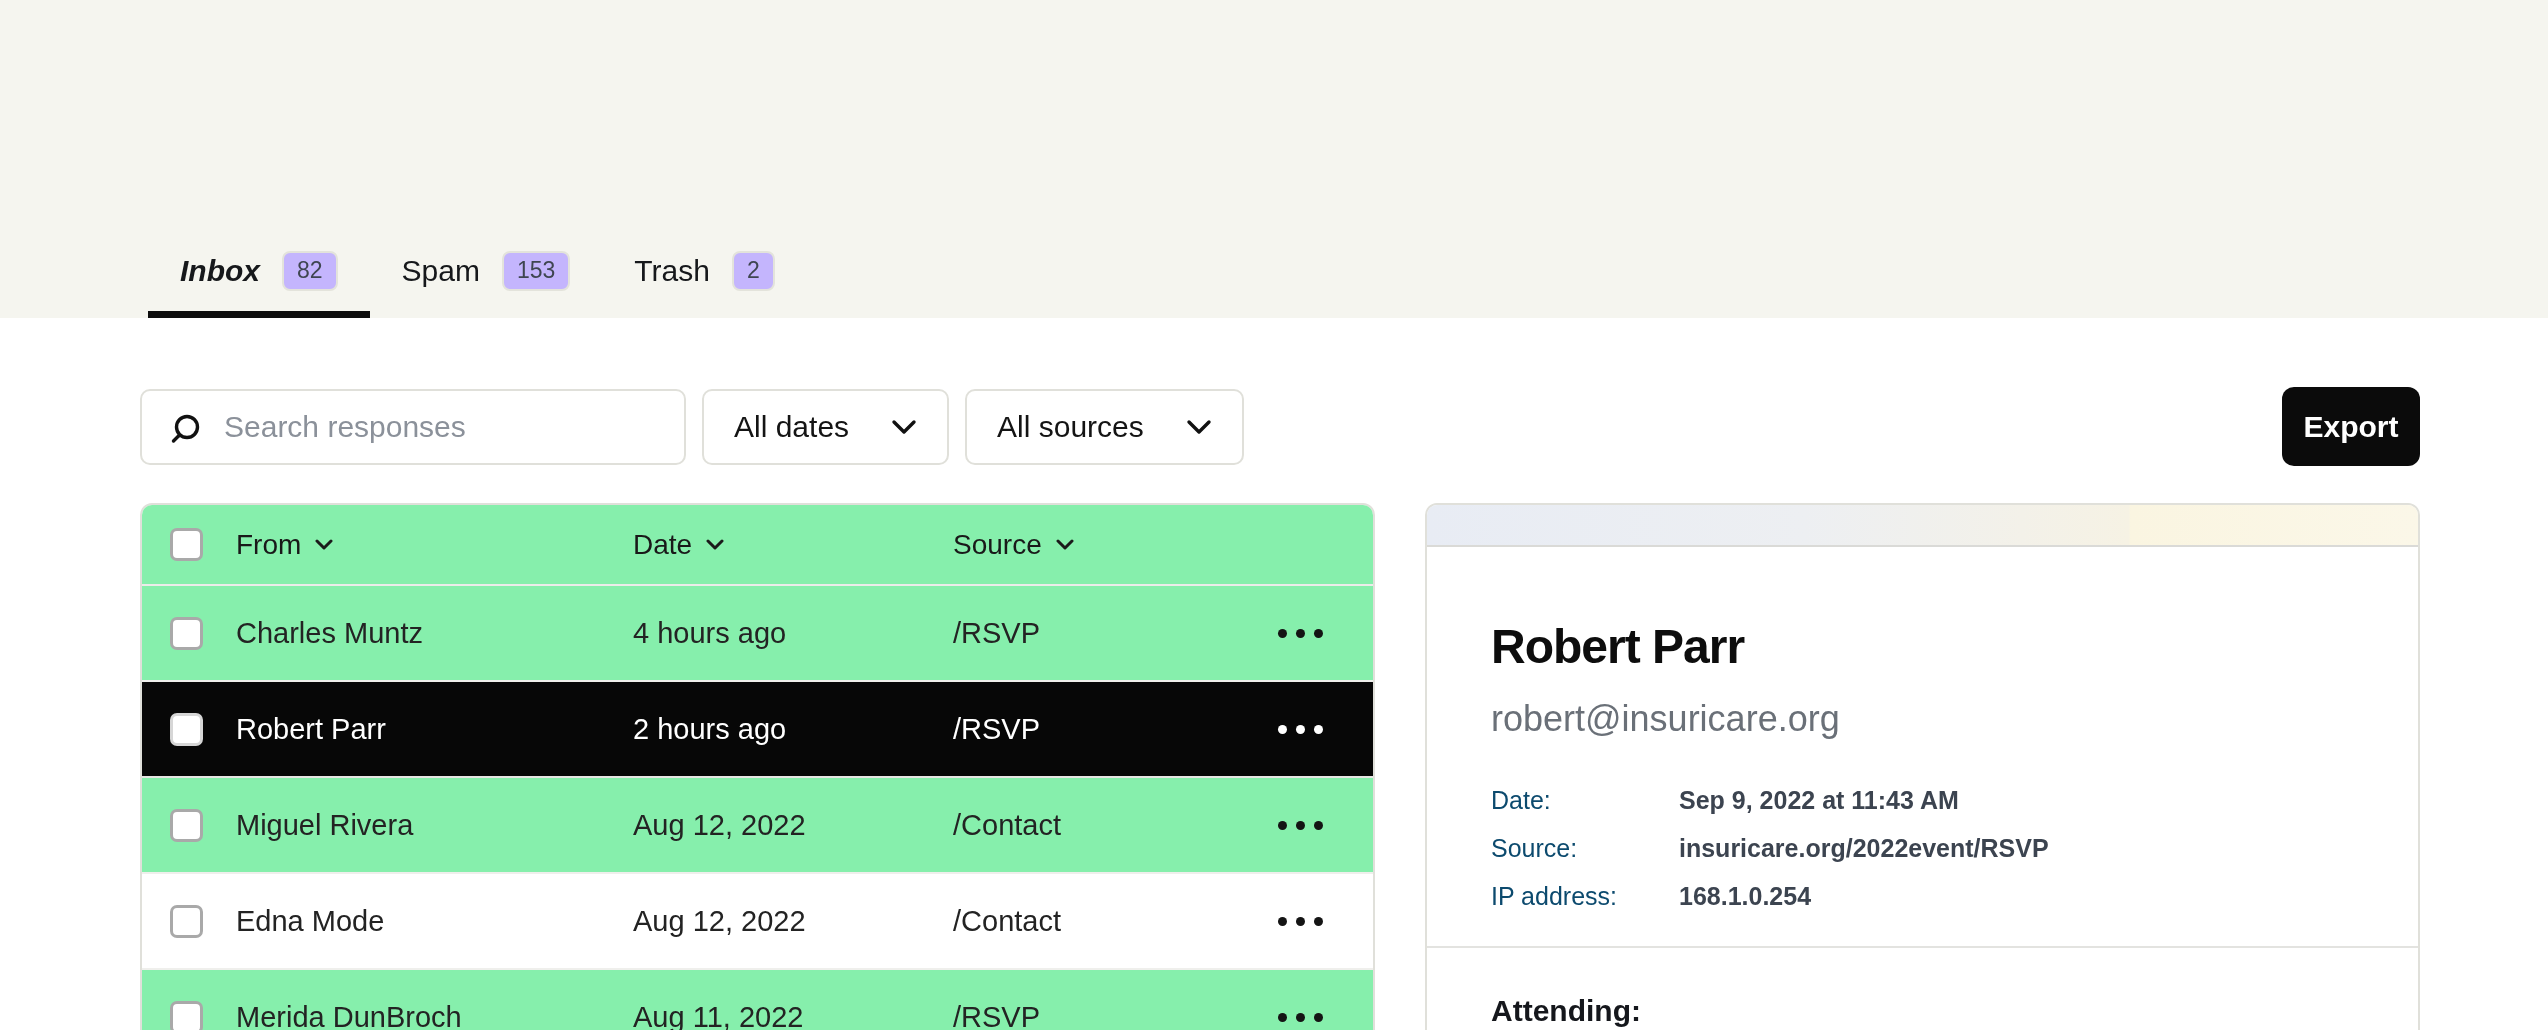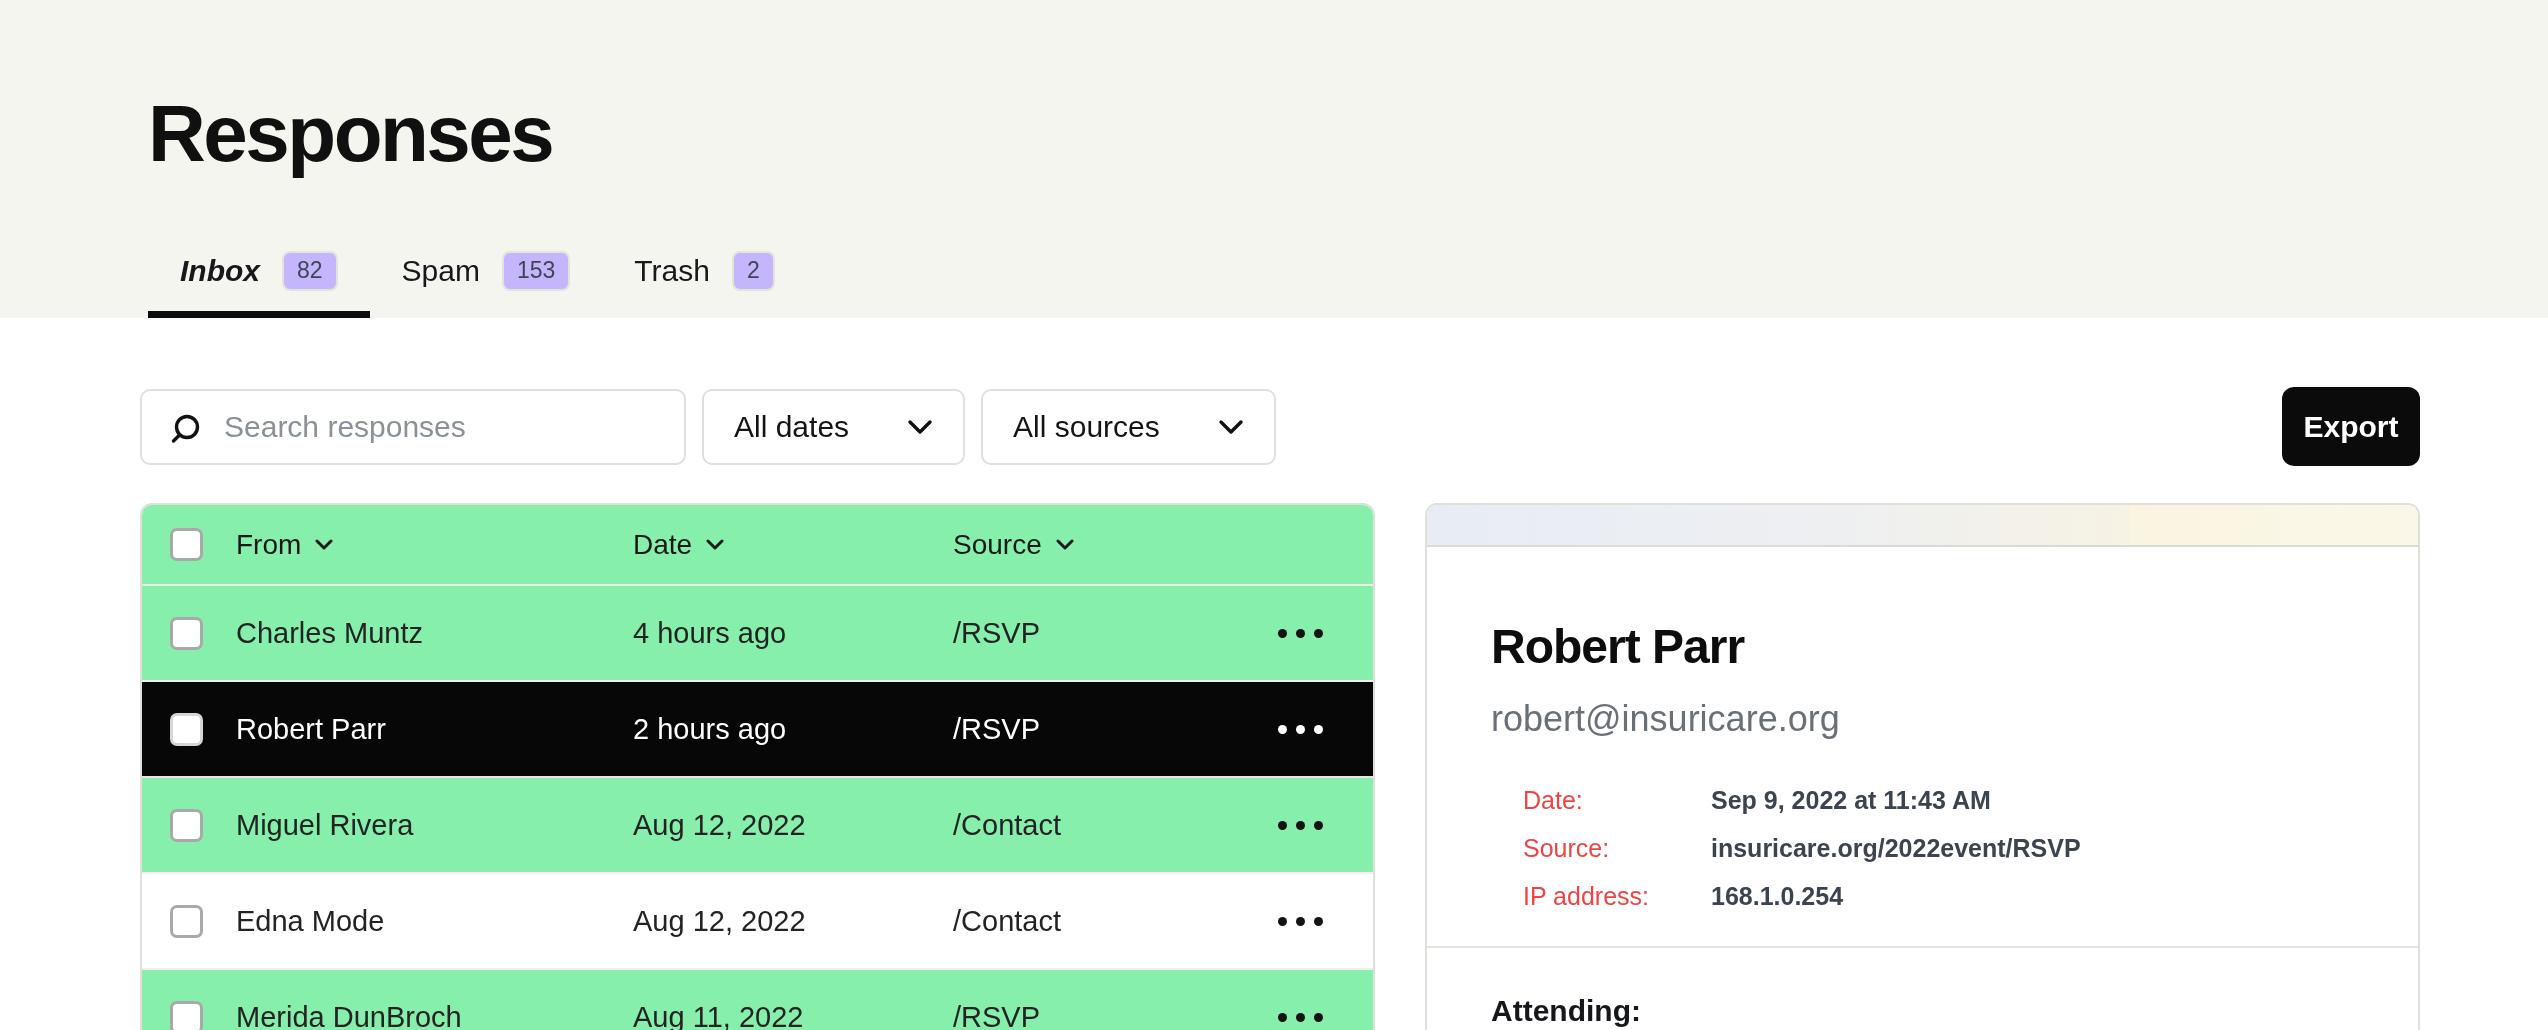--- a/index.html
+++ b/index.html
@@ -34,21 +34,21 @@
     position:relative; width:546px; height:76px;
     background:#fff; border:2px solid #e0e0da; border-radius:10px;
   }
   .search-box svg { position:absolute; left:26px; top:21px; }
   .search-box input {
     width:100%; height:100%; border:0; outline:none; background:transparent;
     font-family:inherit; font-size:30px; color:#1a1a1a; padding:0 20px 0 82px;
   }
   .search-box input::placeholder { color:#8b919a; opacity:1; }
   .filter {
-    height:76px; display:flex; align-items:center; gap:58px;
+    height:76px; display:flex; align-items:center; gap:42px;
     border:2px solid #e0e0da; border-radius:10px; background:#fff;
     padding:0 30px; margin-left:16px; font-size:30px; color:#141414; cursor:pointer;
   }
   .export-btn {
     margin-left:auto; width:138px; height:79px;
     background:#0b0b0b; color:#fff; border:0; border-radius:12px;
     font-family:inherit; font-size:30px; font-weight:bold; cursor:pointer;
   }
 
   
@@ -94,30 +94,29 @@
   .panel-strip {
     height:42px; border-bottom:2px solid #dadad7;
     background:linear-gradient(90deg,#e8ecf4 0%,#edeff2 38%,#f3f1e9 60%,
       #f6f2e4 70.8%,#faf5e1 71%,#fbf7e8 100%);
   }
   .panel-body { padding:72px 64px 0 64px; }
   .panel-name { font-size:48px; font-weight:bold; letter-spacing:-1px; color:#0d0d0d; }
   .panel-email { margin-top:24px; font-size:36px; color:#6a7078; }
   .fields { margin-top:36px; font-size:25px; line-height:48px; }
   .field { display:flex; }
-  .field-label { flex:none; width:188px; color:#ef4444;margin-left:32px; }
+  .field-label { flex:none; width:188px; color:#0c4a6e; }
   .field-value { font-weight:bold; color:#3c4450; }
   .panel-divider { margin:26px -64px 0; border-top:2px solid #e3e3e0; }
   .section-heading { margin-top:46px; font-size:30px; font-weight:bold; color:#15171c; }
 </style>
 </head>
 <body>
 
 <div class="hero">
-  <h1 class="page-title">Responses</h1>
 
   <div class="tabs">
     <div class="tab active">
       <span class="tab-label">Inbox</span>
       <span class="tab-badge">82</span>
     </div>
     <div class="tab">
       <span class="tab-label">Spam</span>
       <span class="tab-badge">153</span>
     </div>

